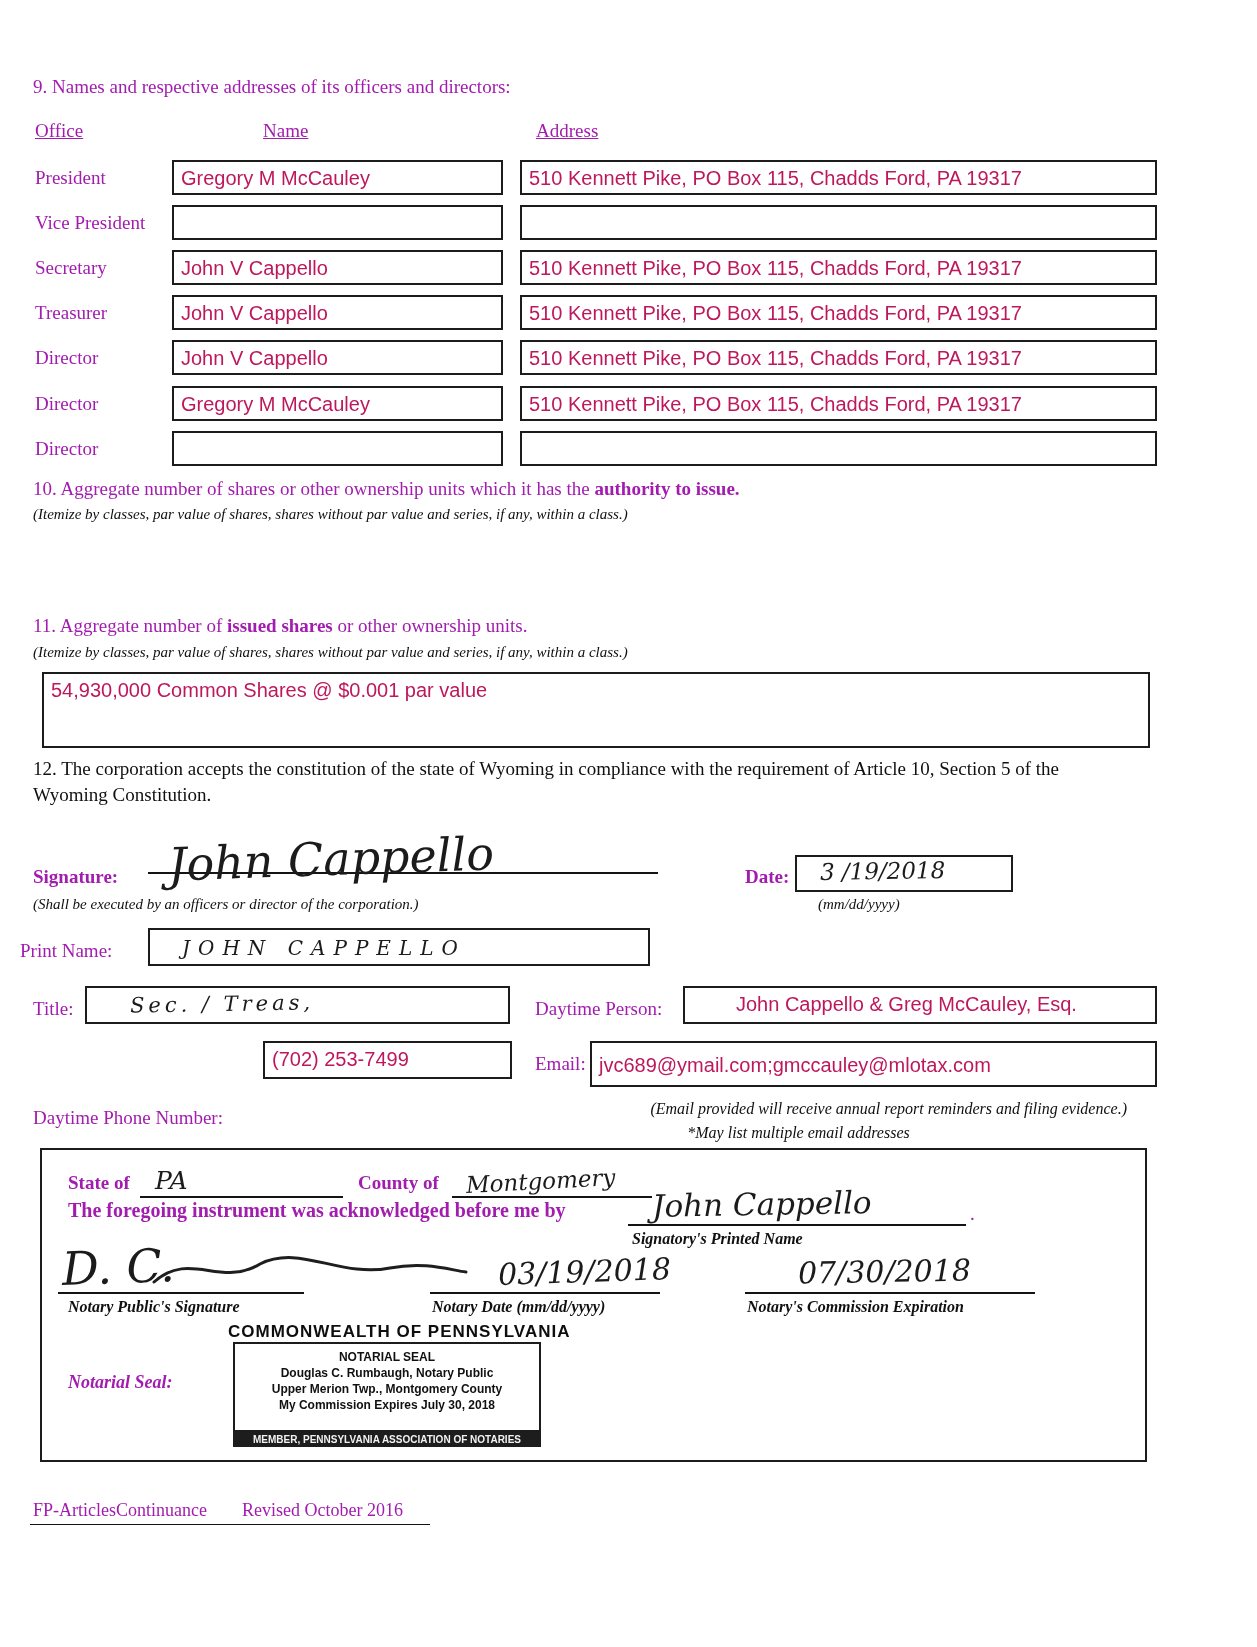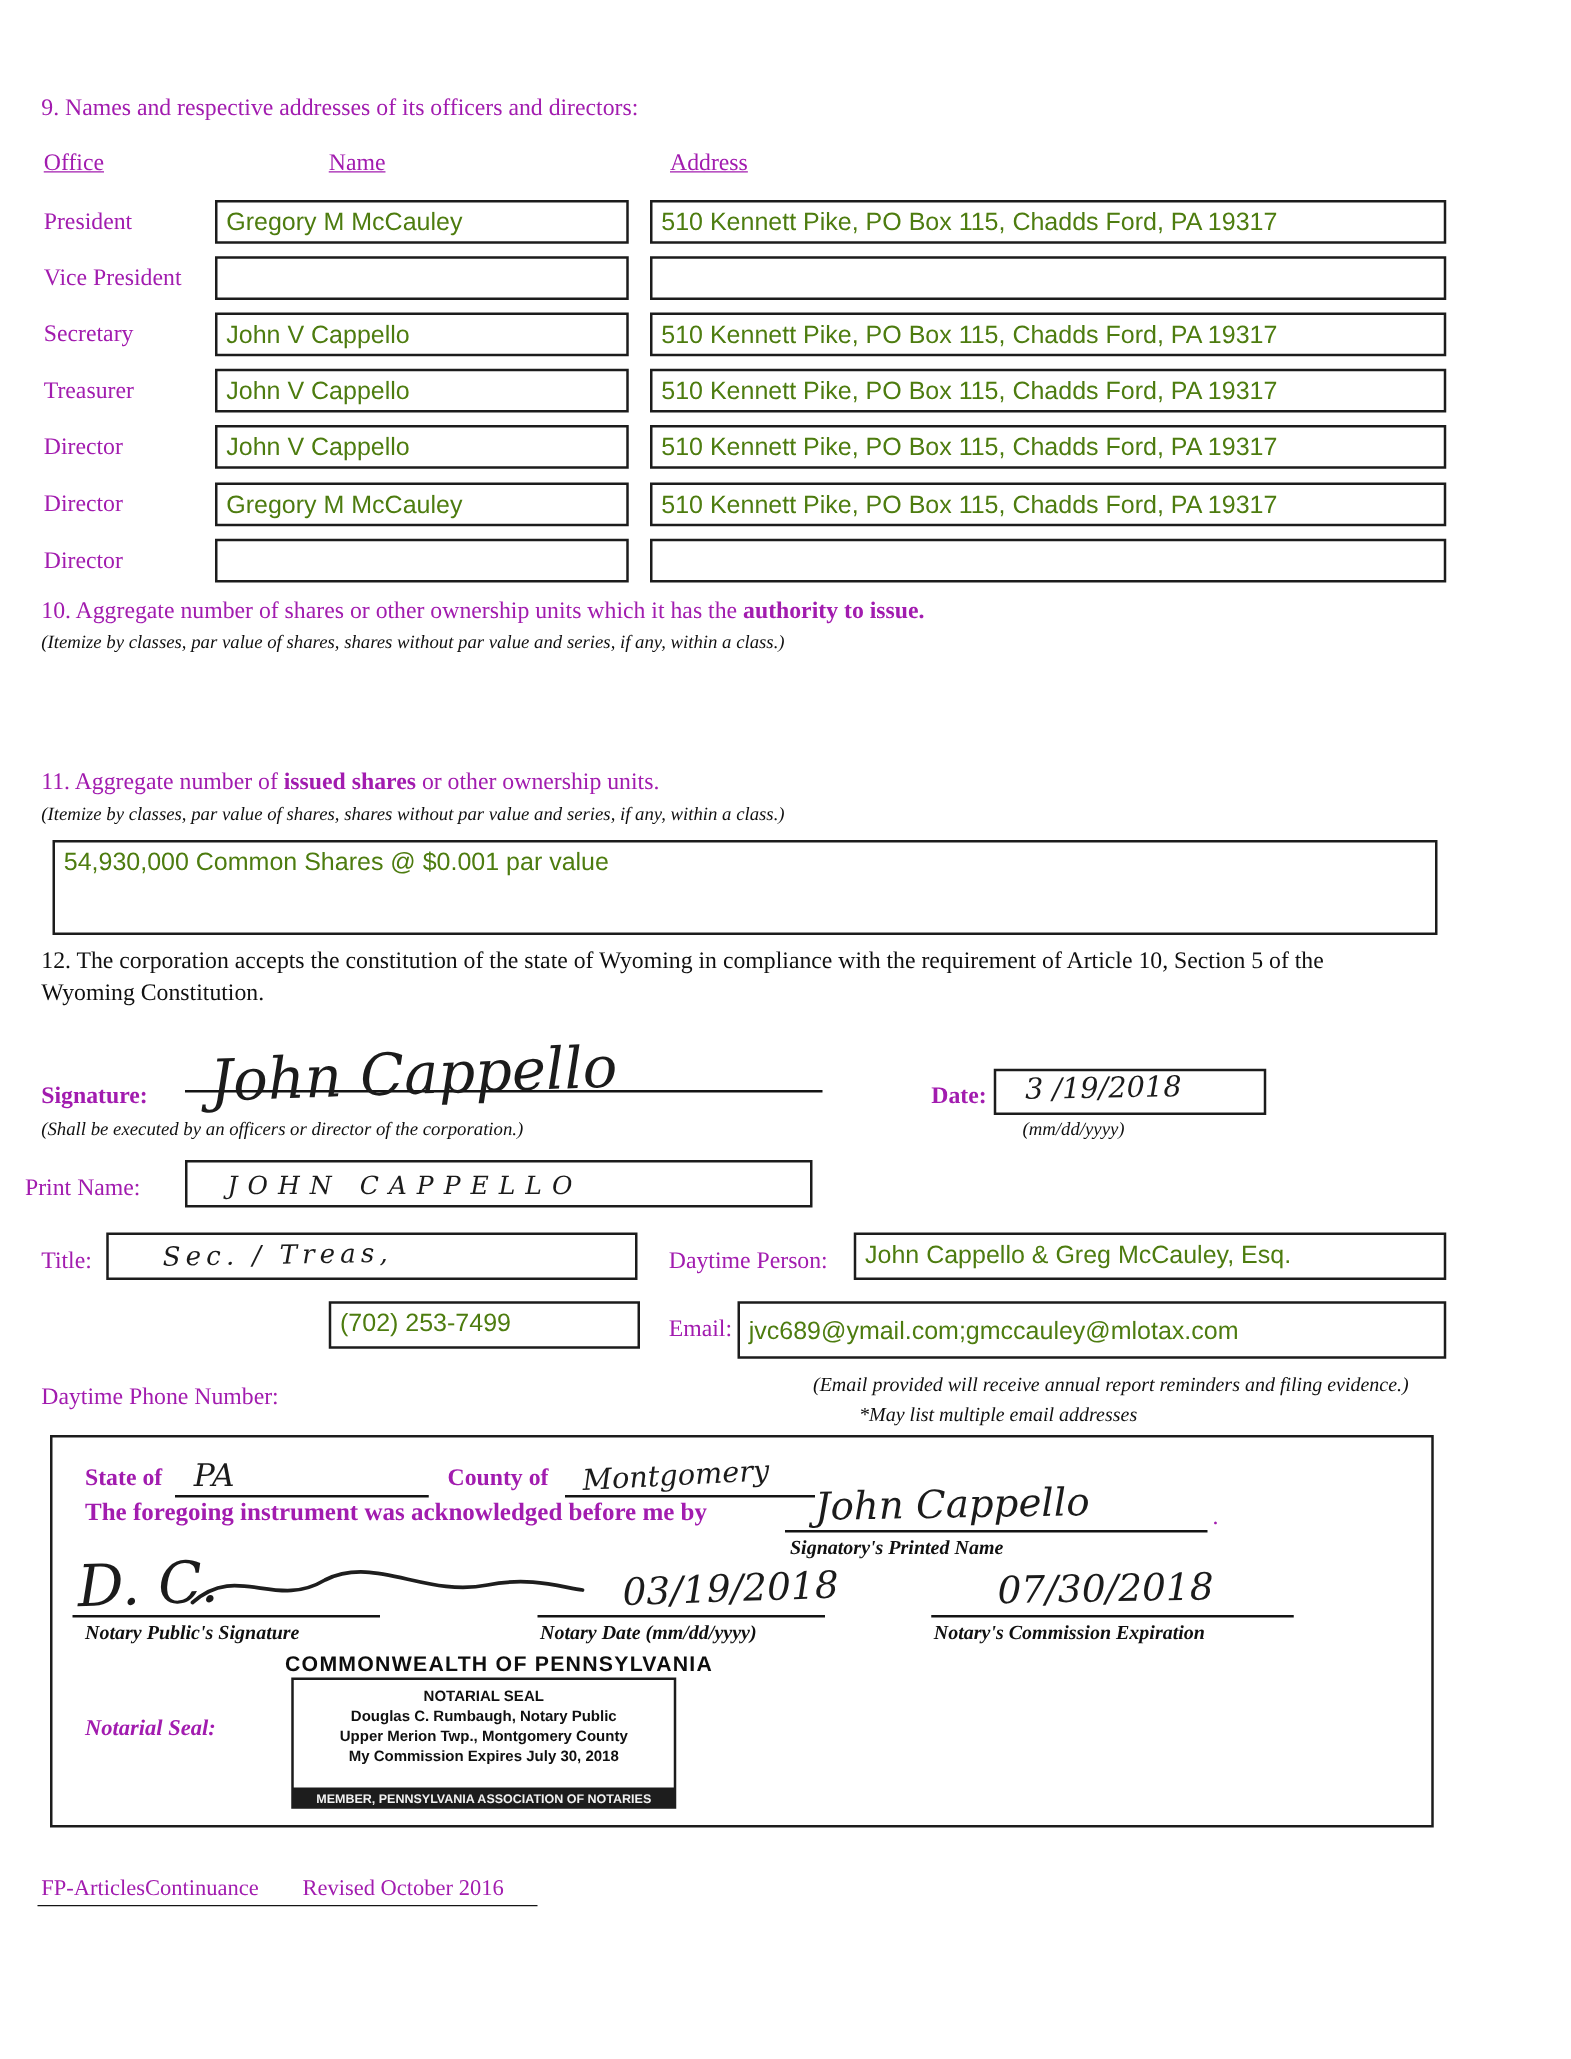--- a/index.html
+++ b/index.html
@@ -9,21 +9,21 @@
     background:#ffffff; color:#111;
     font-family:"Liberation Serif", serif;
     overflow:hidden;
   }
   .abs { position:absolute; }
   .label { font-family:"Liberation Serif", serif; font-size:19px; color:#a21caf; white-space:nowrap; }
   .bold { font-weight:bold; }
   .colhead { text-decoration:underline; }
   .box { position:absolute; border:2px solid #1c1c1c; background:#fff; }
   .boxval {
-    font-family:"Liberation Sans", sans-serif; font-size:20px; color:#4d7c0f;
+    font-family:"Liberation Sans", sans-serif; font-size:20px; color:#be185d;
     padding:3px 7px; white-space:nowrap; overflow:hidden; line-height:26px;
   }
   .note { position:absolute; font-family:"Liberation Serif", serif; font-style:italic; font-size:15px; color:#101010; white-space:nowrap; }
   .hand {
     position:absolute; font-family:"DejaVu Serif", serif; font-style:italic;
     color:#1b1b1b; white-space:nowrap;
   }
   .uline { position:absolute; border-bottom:2px solid #141414; }
   .para { font-family:"Liberation Serif", serif; font-size:19px; line-height:26px; color:#101010; }
   .nlabel { position:absolute; font-family:"Liberation Serif", serif; font-style:italic; font-weight:600; font-size:16px; color:#101010; white-space:nowrap; }
@@ -119,21 +119,21 @@
 
   <div class="abs label" style="left:20px; top:940px;">Print Name:</div>
   <div class="box" style="left:148px; top:928px; width:502px; height:38px;"></div>
   <div class="hand" style="left:182px; top:936px; font-size:20px; letter-spacing:8px;">JOHN  CAPPELLO</div>
 
   <div class="abs label" style="left:33px; top:998px;">Title:</div>
   <div class="box" style="left:85px; top:986px; width:425px; height:38px;"></div>
   <div class="hand" style="left:130px; top:992px; font-size:21px; letter-spacing:4px; transform:rotate(-1deg);">Sec. / Treas,</div>
 
   <div class="abs label" style="left:535px; top:998px;">Daytime Person:</div>
-  <div class="box" style="left:683px; top:986px; width:474px; height:38px;">
+  <div class="box" style="left:683px; top:986px; width:474px; height:38px;padding-left:44px;">
       <div class="boxval">John Cappello &amp; Greg McCauley, Esq.</div>
     </div>
 
   <div class="abs label" style="left:33px; top:1107px;text-align:right;">Daytime Phone Number:</div>
   <div class="box" style="left:263px; top:1041px; width:249px; height:38px;">
       <div class="boxval">(702) 253-7499</div>
     </div>
 
   <div class="abs label" style="left:535px; top:1053px;">Email:</div>
   <div class="box" style="left:590px; top:1041px; width:567px; height:46px;">

